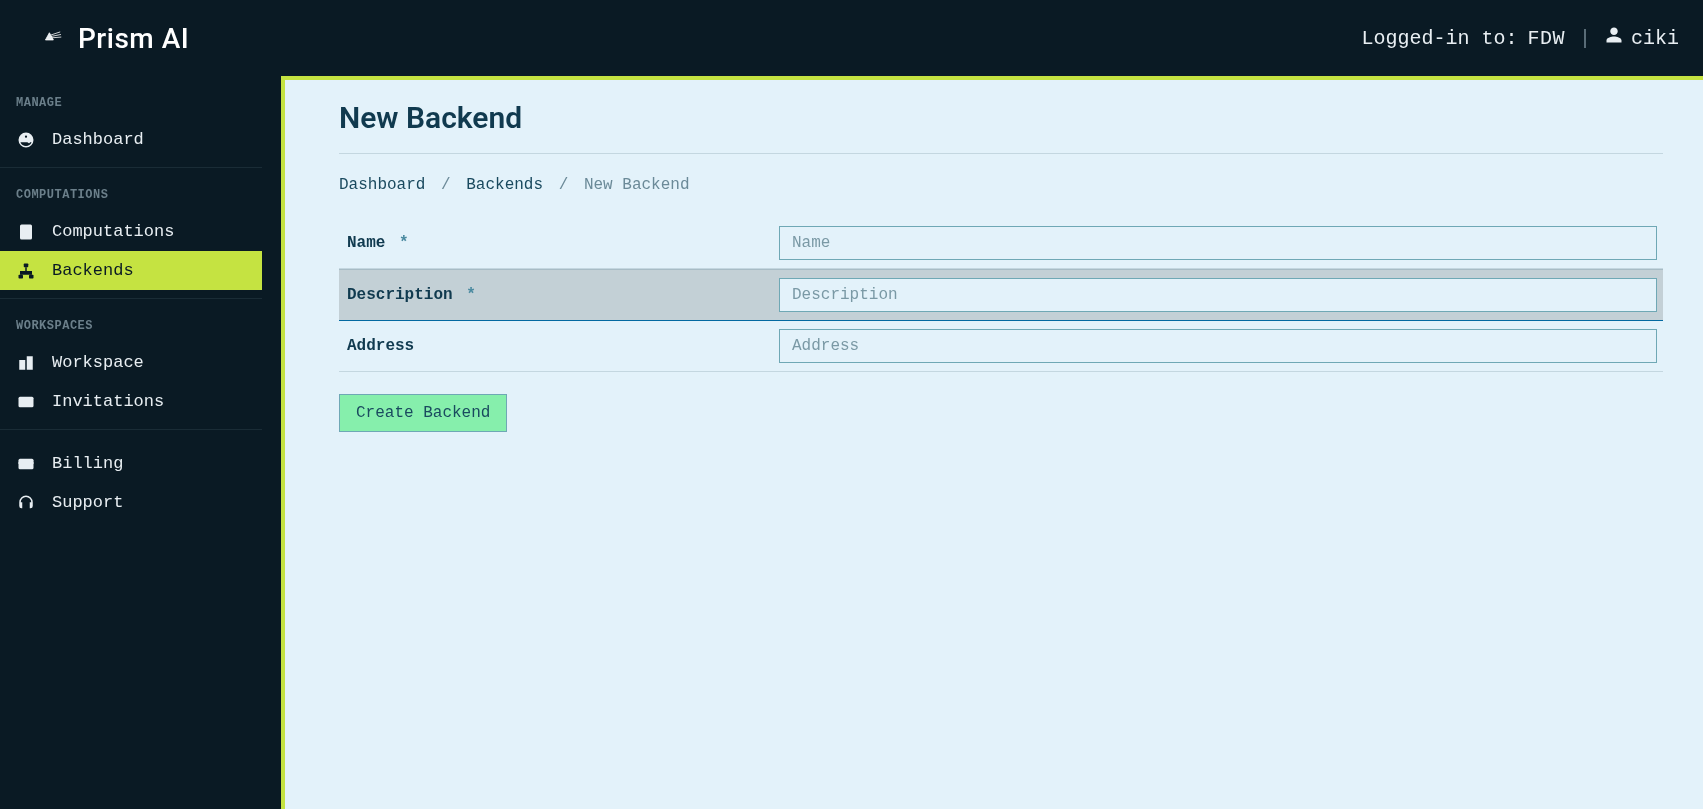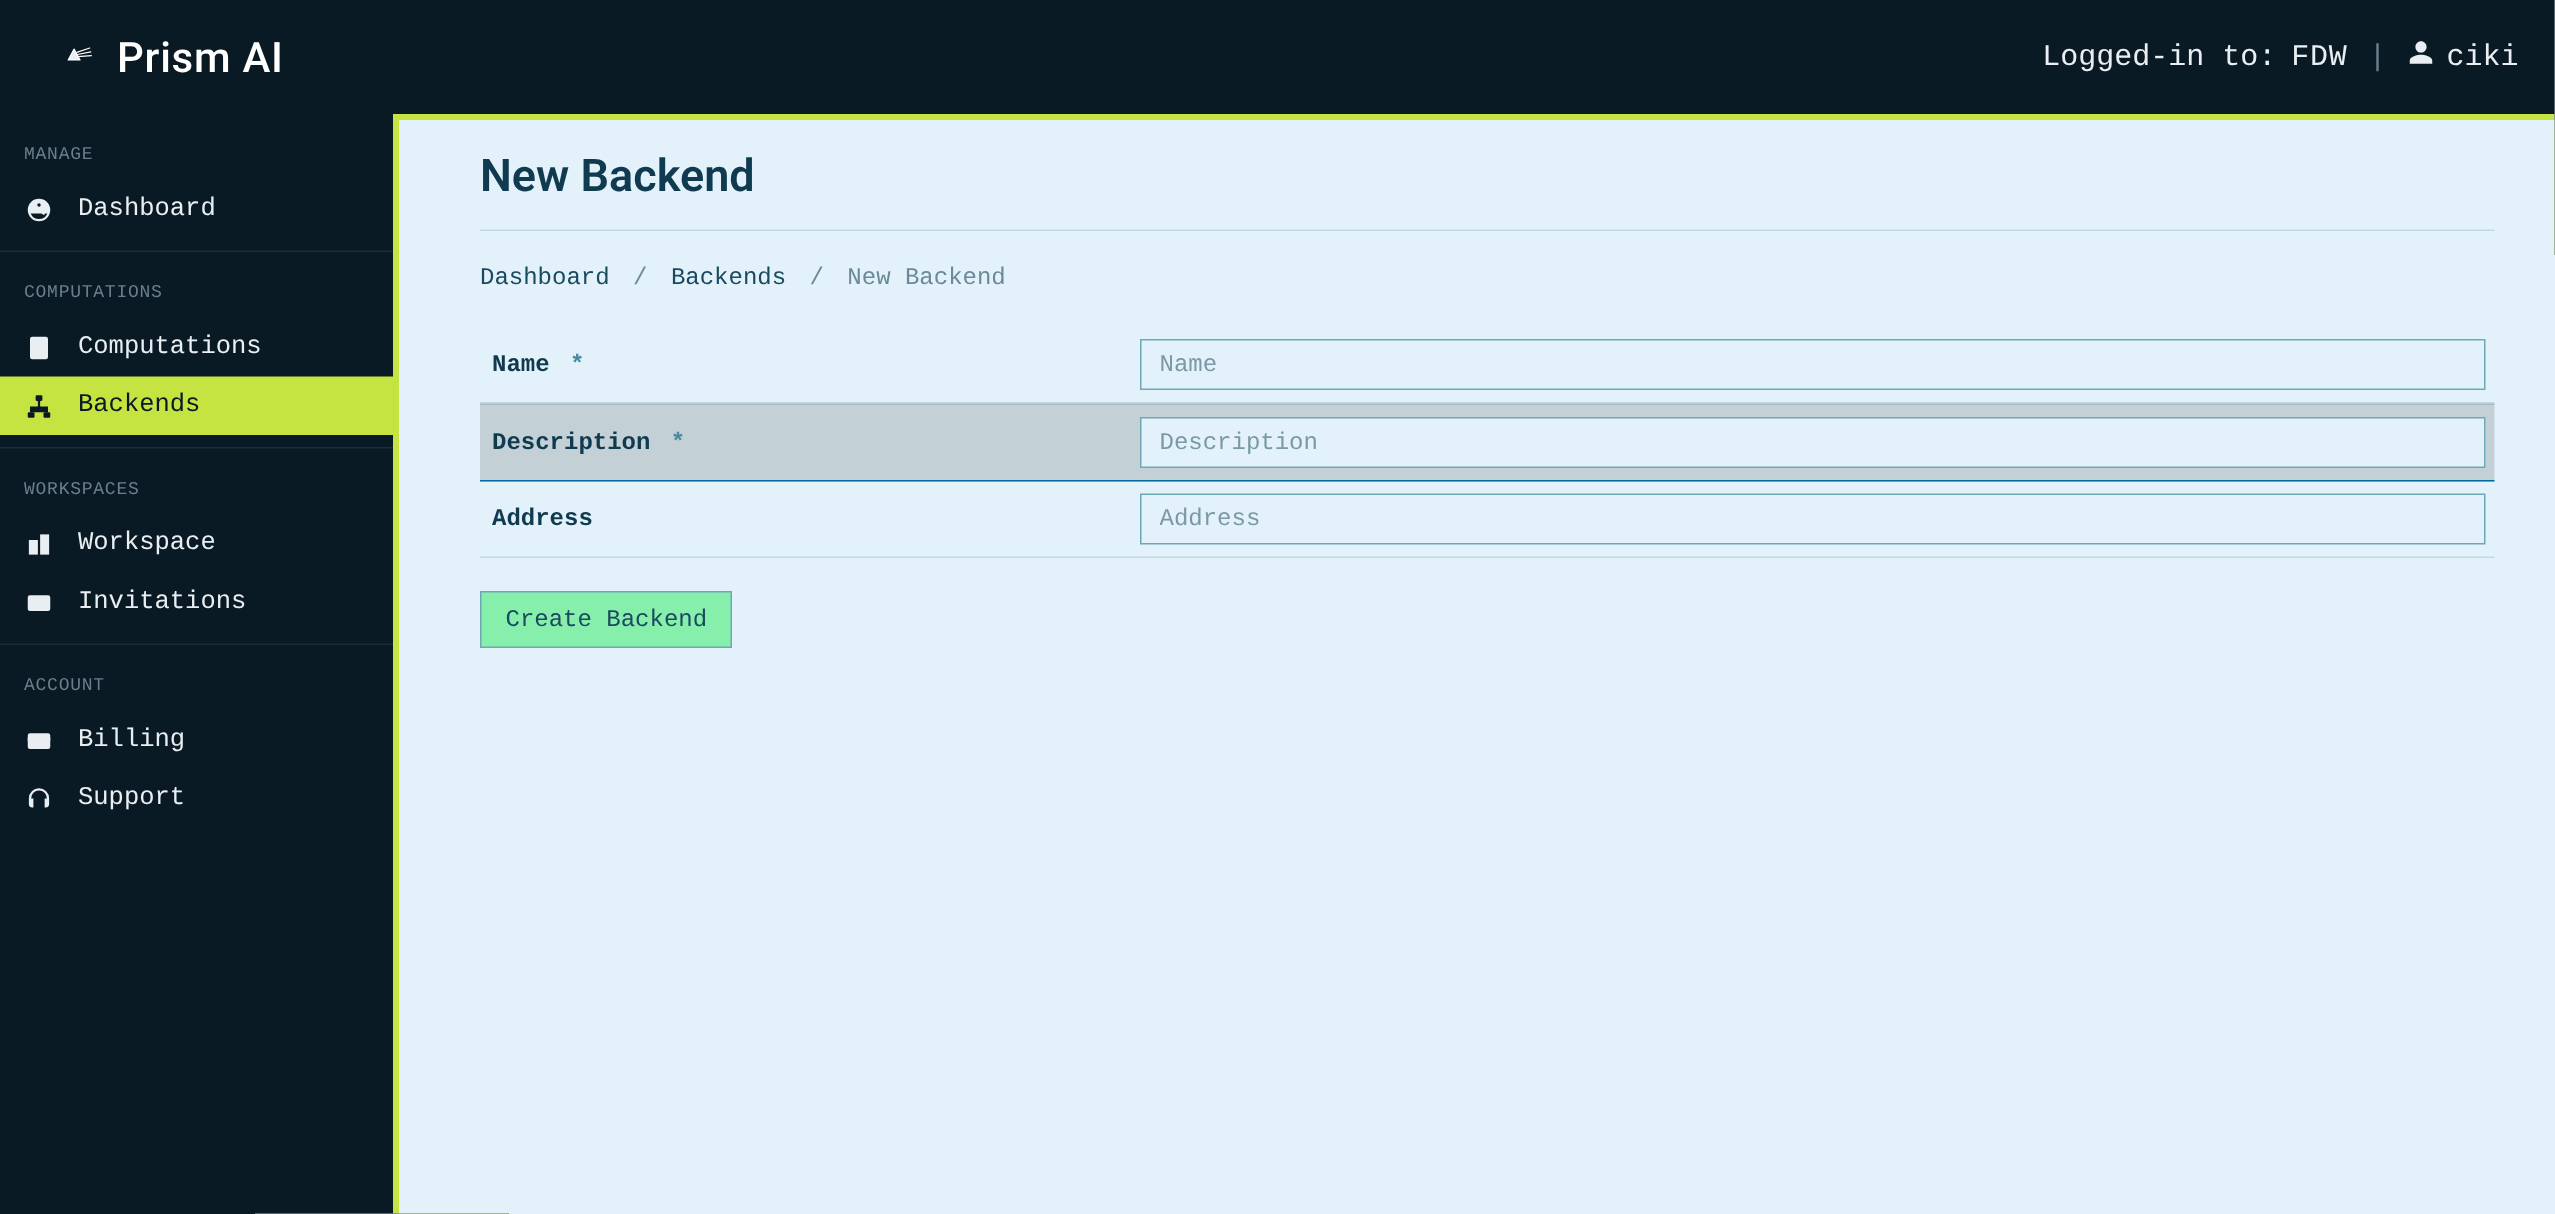--- a/index.html
+++ b/index.html
@@ -59,21 +59,21 @@
   }
   .nav-section {
     border-bottom: 1px solid #1a2c36;
     padding: 14px 0 8px 0;
   }
   .nav-heading {
     font-size: 12px;
     letter-spacing: 0.5px;
     color: #6b7f8a;
     padding: 6px 16px 10px 16px;
-    font-weight: 400;
+    font-weight: 700;
   }
   .nav-item {
     display: flex;
     align-items: center;
     gap: 16px;
     padding: 10px 16px;
     color: #e8eef2;
     font-size: 17px;
     cursor: pointer;
   }
@@ -84,20 +84,21 @@
   }
   .nav-item.active .icon svg path,
   .nav-item.active .icon svg rect,
   .nav-item.active .icon svg circle { fill: #0a1a24; }
   
   .main-wrap {
     grid-column: 2;
     grid-row: 2;
     background: #c5e341;
     padding: 4px 0 0 4px;
+    margin-left: 19px;
   }
   .main {
     width: 100%;
     height: 100%;
     background: #e3f2fa;
     color: #0f2a3f;
     padding: 20px 40px 40px 54px;
     overflow-y: auto;
   }
   .page-title {
@@ -262,21 +263,20 @@
               <path d="M4.5 17c.4-1.8 2-3 3.5-3s3.1 1.2 3.5 3" fill="#0a1a24"></path>
               <rect x="13" y="9" width="7" height="1.6" fill="#0a1a24"></rect>
               <rect x="13" y="12.5" width="7" height="1.6" fill="#0a1a24"></rect>
             </svg>
         </span>
         <span>Invitations</span>
       </div>
     </div>
 
     <div class="nav-section" style="border-bottom:none;">
-      <div class="nav-heading">ACCOUNT</div>
       <div class="nav-item">
         <span class="icon">
           <svg viewBox="0 0 24 24">
               <rect x="2" y="5" width="20" height="14" rx="2"></rect>
               <rect x="2" y="9" width="20" height="3" fill="#0a1a24"></rect>
             </svg>
         </span>
         <span>Billing</span>
       </div>
       <div class="nav-item">

